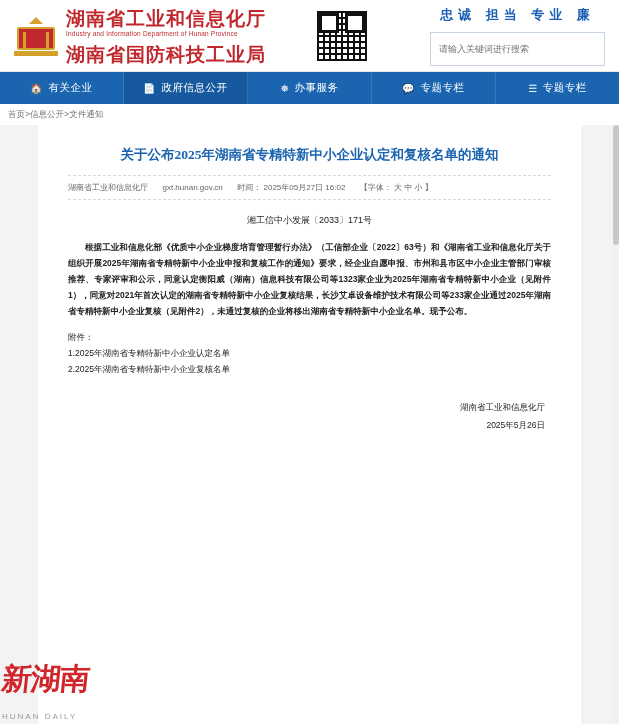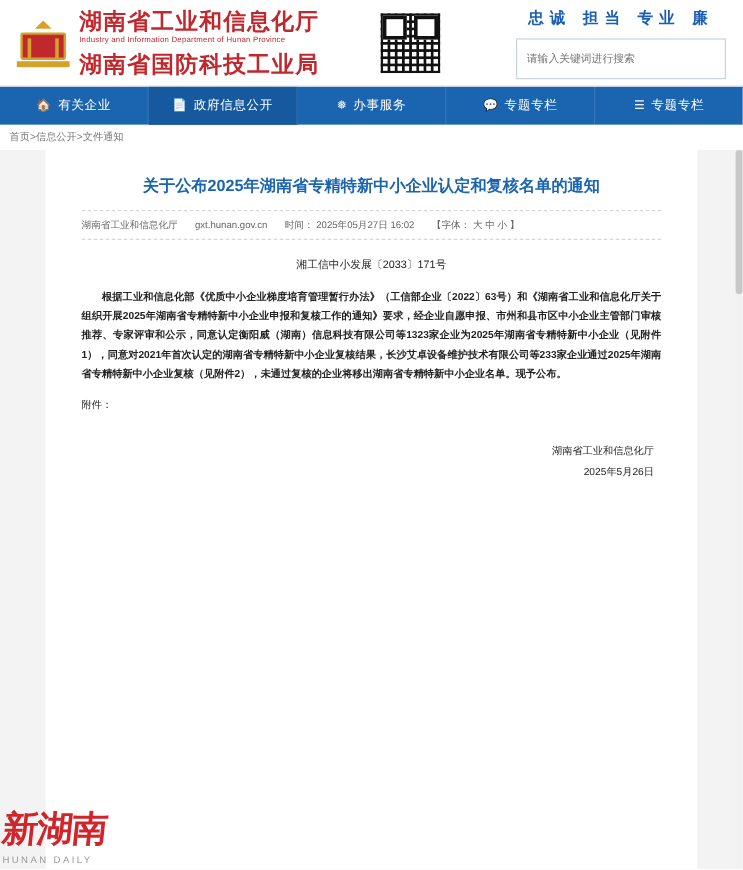--- a/index.html
+++ b/index.html
@@ -126,40 +126,41 @@
   }
   .nav-item:last-child { border-right: none; }
   .nav-item.active { background: #17599e; }
   .nav-ico { font-size: 10px; opacity:.95; }
 
   
   .crumb {
     font-size: 8.5px; color: #777;
     padding: 5px 24px 4px 8px;
     background: #fff;
+    font-family: Liberation Mono, monospace;
   }
 
   
   .page {
     background: #f3f3f3;
     padding: 0 0 0 0;
     height: calc(725px - 72px - 32px - 22px);
     overflow: hidden;
     position: relative;
   }
   .paper {
     background: #fff;
     margin: 0 38px;
     padding: 16px 30px 10px 30px;
     min-height: 100%;
   }
   .doc-title {
     text-align: center;
     color: #1b64b0;
-    font-family: Liberation Sans, sans-serif;
+    font-family: Liberation Serif, serif;
     font-weight: 700;
     font-size: 13.5px;
     line-height: 20px;
     padding: 4px 0 10px 0;
   }
   .meta {
     border-top: 1px dashed #d8d8d8;
     border-bottom: 1px dashed #d8d8d8;
     text-align: left;
     font-size: 8px;
@@ -207,21 +208,21 @@
     font-weight: 700;
     color: #d0262b;
     line-height: 30px;
     letter-spacing: -1px;
     transform: skewX(-6deg);
   }
   .wm .wm-en {
     font-size: 8px;
     color: #9a9a9a;
     letter-spacing: 2px;
-    margin-top: 5px;
+    margin-top: 18px;
   }
 
   
   .scrollbar {
     position:absolute; right:0; top:0; width:6px; height:100%;
     background:#f1f1f1;
   }
   .scrollbar .thumb {
     position:absolute; top:0; left:0; width:6px; height:120px;
     background:#c8c8c8; border-radius:3px;
@@ -303,20 +304,22 @@
       <span>中</span>
       <span>小</span>
       <span>】</span>
     </div>
 
     <div class="docnum">湘工信中小发展〔2033〕171号</div>
 
     <div class="body-p indent">根据工业和信息化部《优质中小企业梯度培育管理暂行办法》（工信部企业〔2022〕63号）和《湖南省工业和信息化厅关于组织开展2025年湖南省专精特新中小企业申报和复核工作的通知》要求，经企业自愿申报、市州和县市区中小企业主管部门审核推荐、专家评审和公示，同意认定衡阳威（湖南）信息科技有限公司等1323家企业为2025年湖南省专精特新中小企业（见附件1），同意对2021年首次认定的湖南省专精特新中小企业复核结果，长沙艾卓设备维护技术有限公司等233家企业通过2025年湖南省专精特新中小企业复核（见附件2），未通过复核的企业将移出湖南省专精特新中小企业名单。现予公布。</div>
 
     <div class="attach-label">附件：</div>
+    <div class="attach-item">1.2025年湖南省专精特新中小企业认定名单</div>
+    <div class="attach-item">2.2025年湖南省专精特新中小企业复核名单</div>
 
     <div class="signoff">湖南省工业和信息化厅</div>
     <div class="signoff" style="margin-top:2px">2025年5月26日</div>
   </div>
 
 </div>
 
 <div class="wm">
   <div class="wm-cn">新湖南</div>
   <div class="wm-en">HUNAN DAILY</div>

